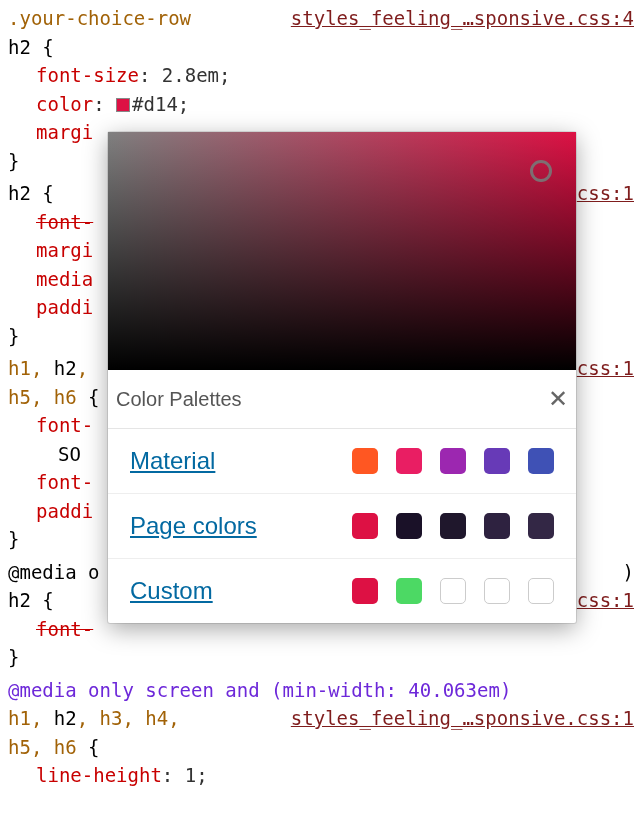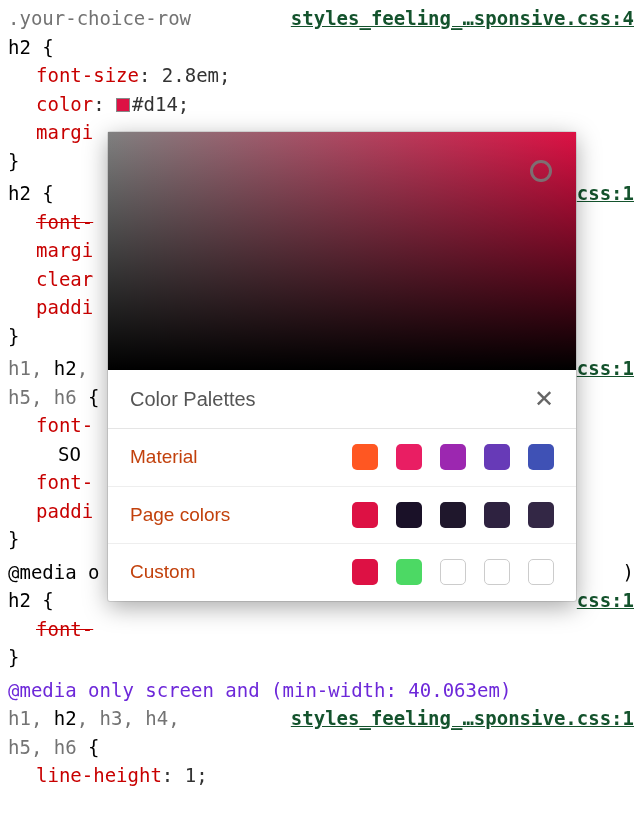--- a/index.html
+++ b/index.html
@@ -15,26 +15,25 @@
     position: relative;
   }
   .rules { padding: 4px 0 0 0; }
   .rule-block { margin-bottom: 4px; }
   .rule-header {
     display: flex;
     justify-content: space-between;
     padding: 0 6px 0 8px;
   }
   .selector { color: #000; }
-  .selector .dim { color: #737373; }
+  .selector .dim { color: #a16207; }
   .source-link {
-    color: #14532d;
+    color: #7f1d1d;
     text-decoration: underline;
     white-space: nowrap;
-    font-weight: bold;
   }
   .decls { padding-left: 36px; }
   .prop { color: #c80000; }
   .val { color: #333; }
   .punc { color: #333; }
   .strike { text-decoration: line-through; }
   .swatch {
     display: inline-block;
     width: 14px; height: 14px;
     border: 1px solid #888;
@@ -66,40 +65,40 @@
     position: absolute;
     width: 22px; height: 22px;
     border: 3px solid rgba(120,120,120,0.9);
     border-radius: 50%;
     right: 24px; top: 28px;
   }
   .palettes-header {
     display: flex;
     justify-content: space-between;
     align-items: center;
-    padding: 14px 22px;
+    padding: 14px 8px;
     border-bottom: 1px solid #e5e5e5;
     color: #555;
     font-size: 20px;
   }
   .close-x {
     font-size: 24px;
     color: #666;
     cursor: pointer;
     line-height: 1;
   }
   .palette-row {
     display: flex;
     align-items: center;
     justify-content: space-between;
     padding: 14px 22px;
     border-bottom: 1px solid #eee;
   }
   .palette-row:last-child { border-bottom: none; }
-  .palette-label { color: #c2410c; font-size: 19px; }
+  .palette-label { color: #0369a1; font-size: 24px; text-decoration: underline; }
   .swatches { display: flex; gap: 18px; }
   .psw {
     width: 26px; height: 26px;
     border-radius: 5px;
   }
   .psw.empty { border: 1px solid #ccc; background: #fff; }
 </style>
 </head>
 <body>
 
@@ -118,21 +117,21 @@
       <div class="brace-close">}</div>
     </div>
     <div class="rule-block">
       <div class="rule-header">
         <span class="selector">h2 {</span>
         <span class="source-link">css:1</span>
       </div>
       <div class="decls">
         <div><span class="prop strike">font-</span></div>
         <div><span class="prop ">margi</span></div>
-        <div><span class="prop ">clear</span></div>
+        <div><span class="prop ">media</span></div>
         <div><span class="prop ">paddi</span></div>
       </div>
       <div class="brace-close">}</div>
     </div>
     <div class="rule-block">
       <div class="rule-header">
         <span class="selector"><span class="dim">h1, </span>h2<span class="dim">,</span></span>
         <span class="source-link">css:1</span>
       </div>
       <div style="padding-left:8px" class="selector"><span class="dim">h5, h6</span> {</div>

